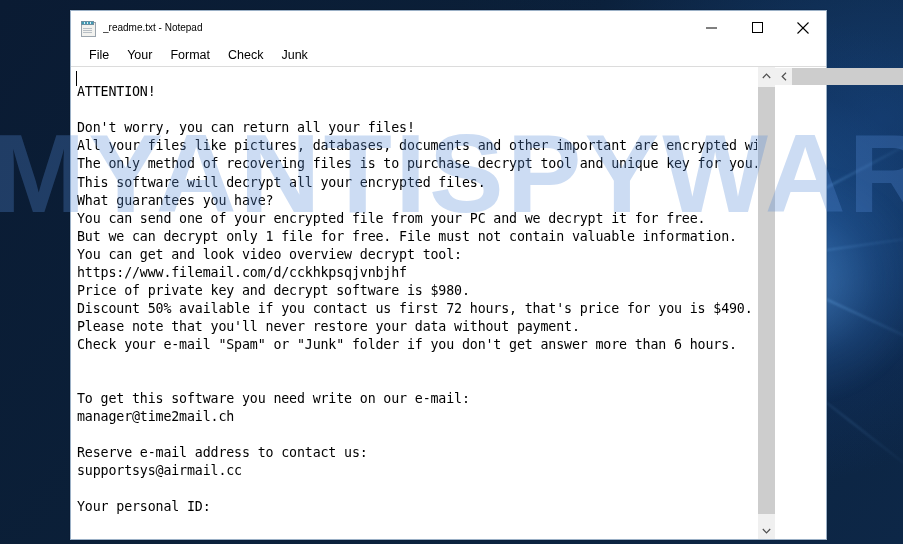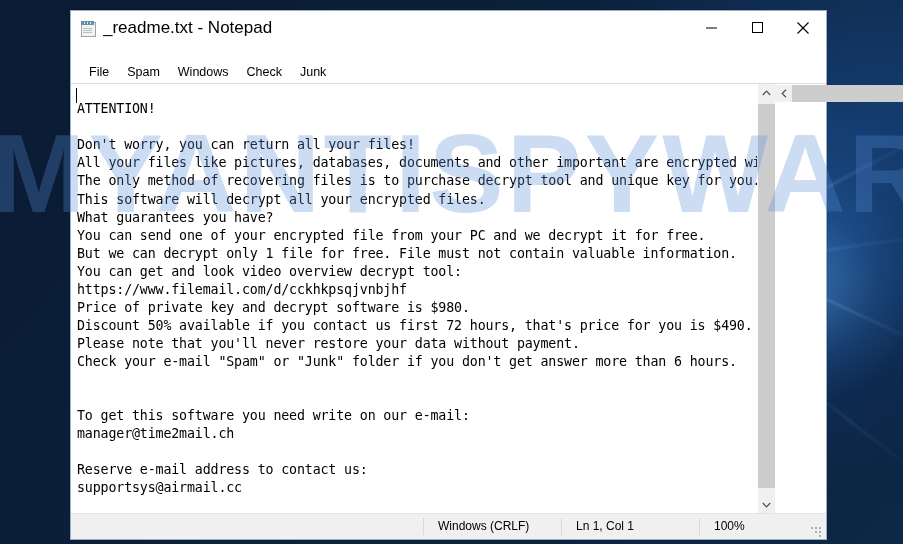--- a/index.html
+++ b/index.html
@@ -97,42 +97,41 @@
     position:absolute; left:1px; top:1px; width:13px; height:4px;
     background: repeating-linear-gradient(90deg,#3f9bb5 0 2px,#d6eef5 2px 3px);
     border:1px solid #6f8fa0;
     box-sizing:border-box;
   }
   #app-icon .lines {
     position:absolute; left:3px; top:8px; width:9px; height:5px;
     background: repeating-linear-gradient(180deg,#b8bfc6 0 1px,transparent 1px 2px);
   }
   #window-title {
-    font-size: 17px;
+    font-size: 10px;
     color: #000;
     flex: 1;
     white-space: nowrap;
     overflow: hidden;
   }
   .win-btn {
     width: 46px; height: 32px;
     display:flex; align-items:center; justify-content:center;
     flex:none;
   }
   .win-btn svg { display:block; }
 
   
   #menu-bar {
     height: 22px;
     display: flex;
     align-items: flex-start;
     background: #ffffff;
     padding-left: 9px;
     flex: none;
-    margin-top: 17px;
   }
   .menu-item {
     font-size: 12.5px;
     color: #000;
     padding: 0 9px;
     line-height: 22px;
     white-space: nowrap;
   }
 
   
@@ -300,22 +299,22 @@
     <div class="win-btn">
       <svg width="12" height="12" viewBox="0 0 12 12">
         <line x1="0.5" y1="0.5" x2="11.5" y2="11.5" stroke="#000" stroke-width="1.1"></line>
         <line x1="11.5" y1="0.5" x2="0.5" y2="11.5" stroke="#000" stroke-width="1.1"></line>
       </svg>
     </div>
   </div>
 
   <div id="menu-bar">
     <div class="menu-item">File</div>
-    <div class="menu-item">Spam</div>
-    <div class="menu-item">Windows</div>
+    <div class="menu-item">Your</div>
+    <div class="menu-item">Format</div>
     <div class="menu-item">Check</div>
     <div class="menu-item">Junk</div>
   </div>
 
   <div id="editor-area">
     <div id="editor-row">
       <div id="text-canvas">
         <div id="caret"></div>
         <pre id="text-content">ATTENTION!
 
@@ -371,23 +370,14 @@
       </div>
       <div class="sb-arrow-h">
         <svg width="6" height="9" viewBox="0 0 6 9">
           <polyline points="1,0.8 4.8,4.5 1,8.2" fill="none" stroke="#505050" stroke-width="1.2"></polyline>
         </svg>
       </div>
       <div id="corner-box"></div>
     </div>
   </div>
 
-  <div id="status-bar">
-    <div id="status-spacer"></div>
-    <div class="status-cell" id="status-eol">Windows (CRLF)</div>
-    <div class="status-cell" id="status-pos">Ln 1, Col 1</div>
-    <div class="status-cell" id="status-zoom">
-      <span>100%</span>
-      <span id="grip"></span>
-    </div>
-  </div>
 
 </div>
 
 </body></html>

